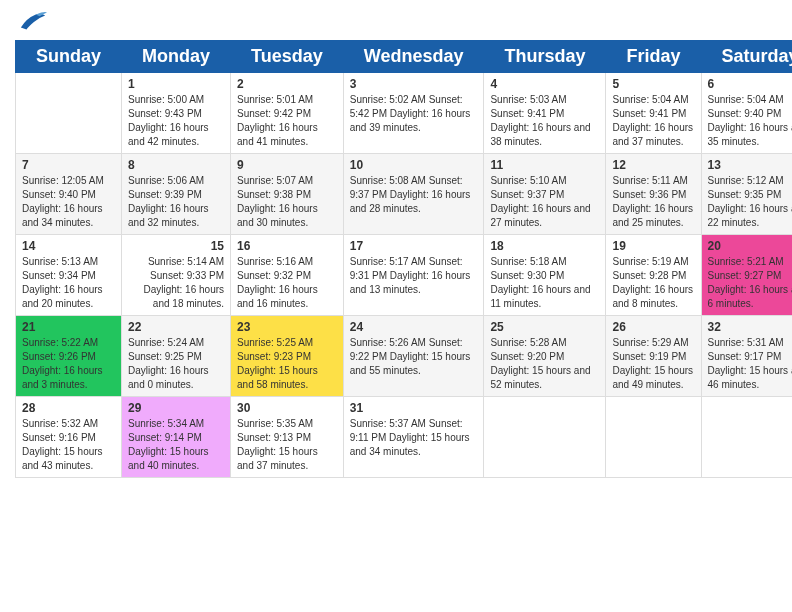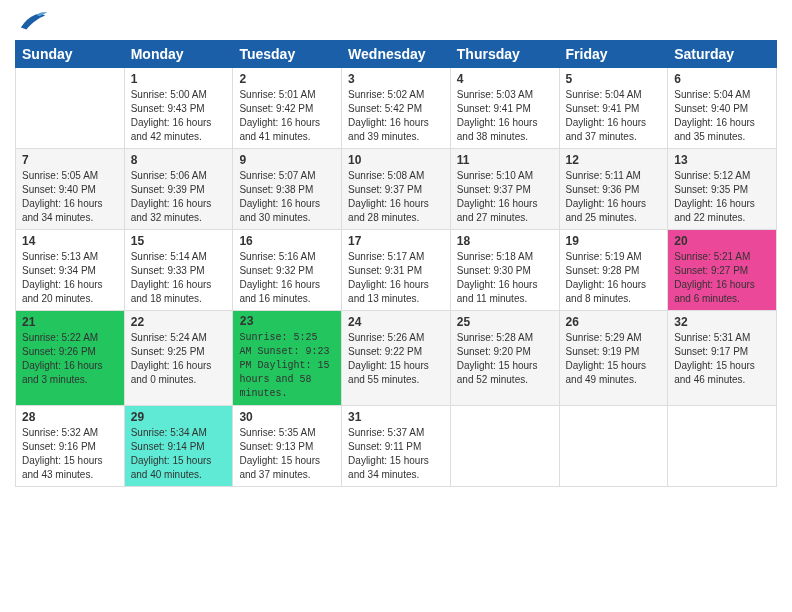--- a/index.html
+++ b/index.html
@@ -62,22 +62,22 @@
     }
     .calendar-table {
       width: 100%;
       border-collapse: collapse;
       border: 1px solid #ccc;
     }
     .calendar-table th {
       background-color: #1a5fa8;
       color: #fff;
       text-align: left;
-      padding: 5px 6px;
-      font-size: 14px;
+      padding: 5px 20px;
+      font-size: 18px;
       font-weight: bold;
       border: 1px solid #1a5fa8;
     }
     .calendar-table td {
       vertical-align: top;
       padding: 4px 6px;
       border: 1px solid #ddd;
       width: calc(100% / 7);
       font-size: 10.5px;
       color: #333;
@@ -182,21 +182,21 @@
             <span class="day-number">6</span>
             <div class="day-info">Sunrise: 5:04 AM
 Sunset: 9:40 PM
 Daylight: 16 hours
 and 35 minutes.</div>
           </td>
         </tr>
         <tr>
           <td style="background-color: rgb(245, 245, 245);">
             <span class="day-number">7</span>
-            <div class="day-info">Sunrise: 5:05 AM
+            <div class="day-info">Sunrise: 12:05 AM
 Sunset: 9:40 PM
 Daylight: 16 hours
 and 34 minutes.</div>
           </td>
           <td style="background-color: rgb(245, 245, 245);">
             <span class="day-number">8</span>
             <div class="day-info">Sunrise: 5:06 AM
 Sunset: 9:39 PM
 Daylight: 16 hours
 and 32 minutes.</div>
@@ -238,21 +238,21 @@
           </td>
         </tr>
         <tr>
           <td style="background-color: rgb(255, 255, 255);">
             <span class="day-number">14</span>
             <div class="day-info">Sunrise: 5:13 AM
 Sunset: 9:34 PM
 Daylight: 16 hours
 and 20 minutes.</div>
           </td>
-          <td style="background-color: rgb(255, 255, 255);">
+          <td style="background-color: rgb(255, 255, 255); text-align: right;">
             <span class="day-number">15</span>
             <div class="day-info">Sunrise: 5:14 AM
 Sunset: 9:33 PM
 Daylight: 16 hours
 and 18 minutes.</div>
           </td>
           <td style="background-color: rgb(255, 255, 255);">
             <span class="day-number">16</span>
             <div class="day-info">Sunrise: 5:16 AM
 Sunset: 9:32 PM
@@ -296,21 +296,21 @@
 Daylight: 16 hours
 and 3 minutes.</div>
           </td>
           <td style="background-color: rgb(245, 245, 245); margin-left: 8px;">
             <span class="day-number">22</span>
             <div class="day-info">Sunrise: 5:24 AM
 Sunset: 9:25 PM
 Daylight: 16 hours
 and 0 minutes.</div>
           </td>
-          <td style="background-color: #22c55e; font-family: Liberation Mono, monospace;">
+          <td style="background-color: #fde047;">
             <span class="day-number">23</span>
             <div class="day-info">Sunrise: 5:25 AM
 Sunset: 9:23 PM
 Daylight: 15 hours
 and 58 minutes.</div>
           </td>
           <td style="background-color: rgb(245, 245, 245);">
             <span class="day-number">24</span>
             <div class="day-info">Sunrise: 5:26 AM
 Sunset: 9:22 PM
@@ -340,21 +340,21 @@
           </td>
         </tr>
         <tr>
           <td style="background-color: rgb(255, 255, 255);">
             <span class="day-number">28</span>
             <div class="day-info">Sunrise: 5:32 AM
 Sunset: 9:16 PM
 Daylight: 15 hours
 and 43 minutes.</div>
           </td>
-          <td style="background-color: #5eead4;">
+          <td style="background-color: #f0abfc;">
             <span class="day-number">29</span>
             <div class="day-info">Sunrise: 5:34 AM
 Sunset: 9:14 PM
 Daylight: 15 hours
 and 40 minutes.</div>
           </td>
           <td style="background-color: rgb(255, 255, 255);">
             <span class="day-number">30</span>
             <div class="day-info">Sunrise: 5:35 AM
 Sunset: 9:13 PM

